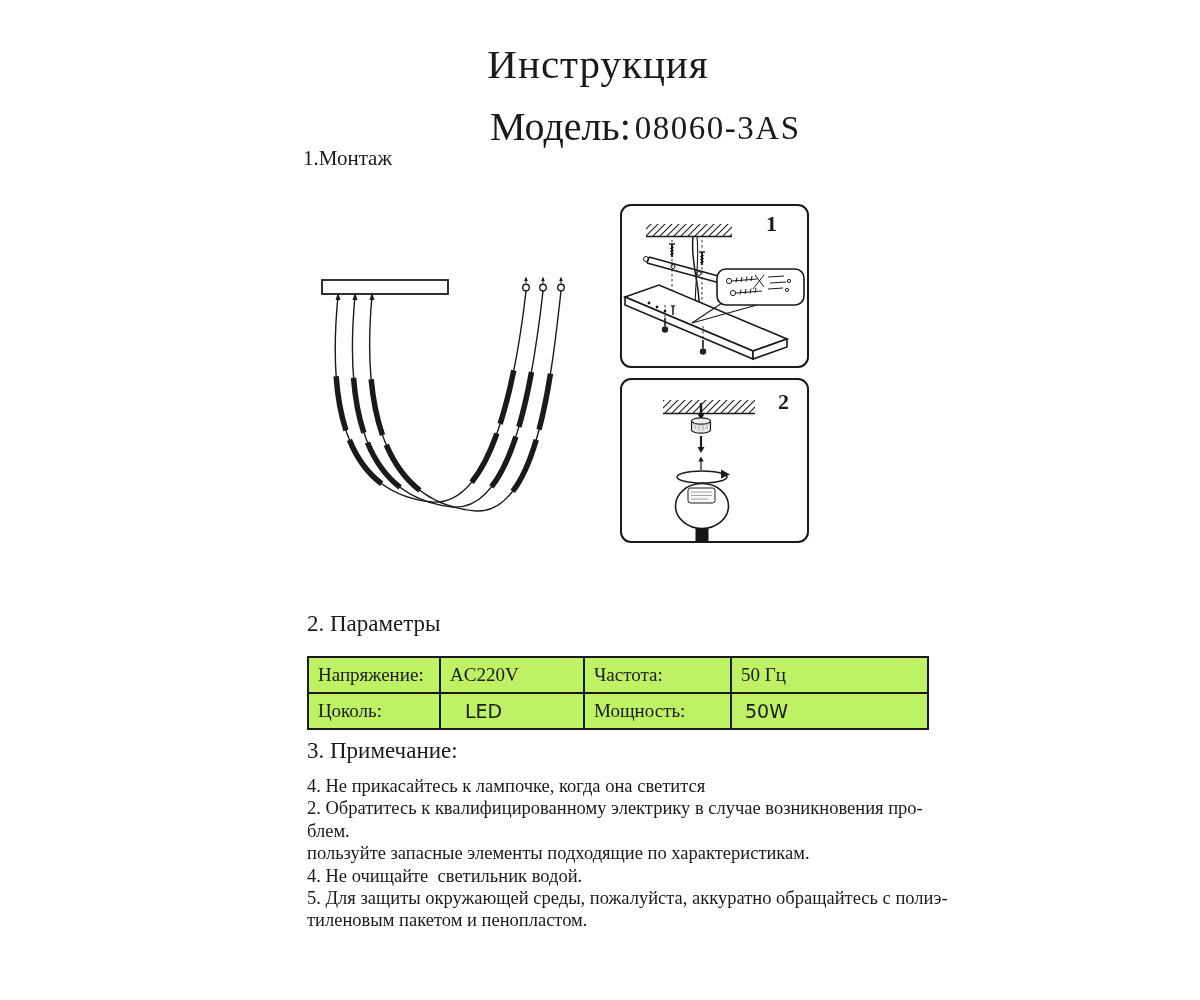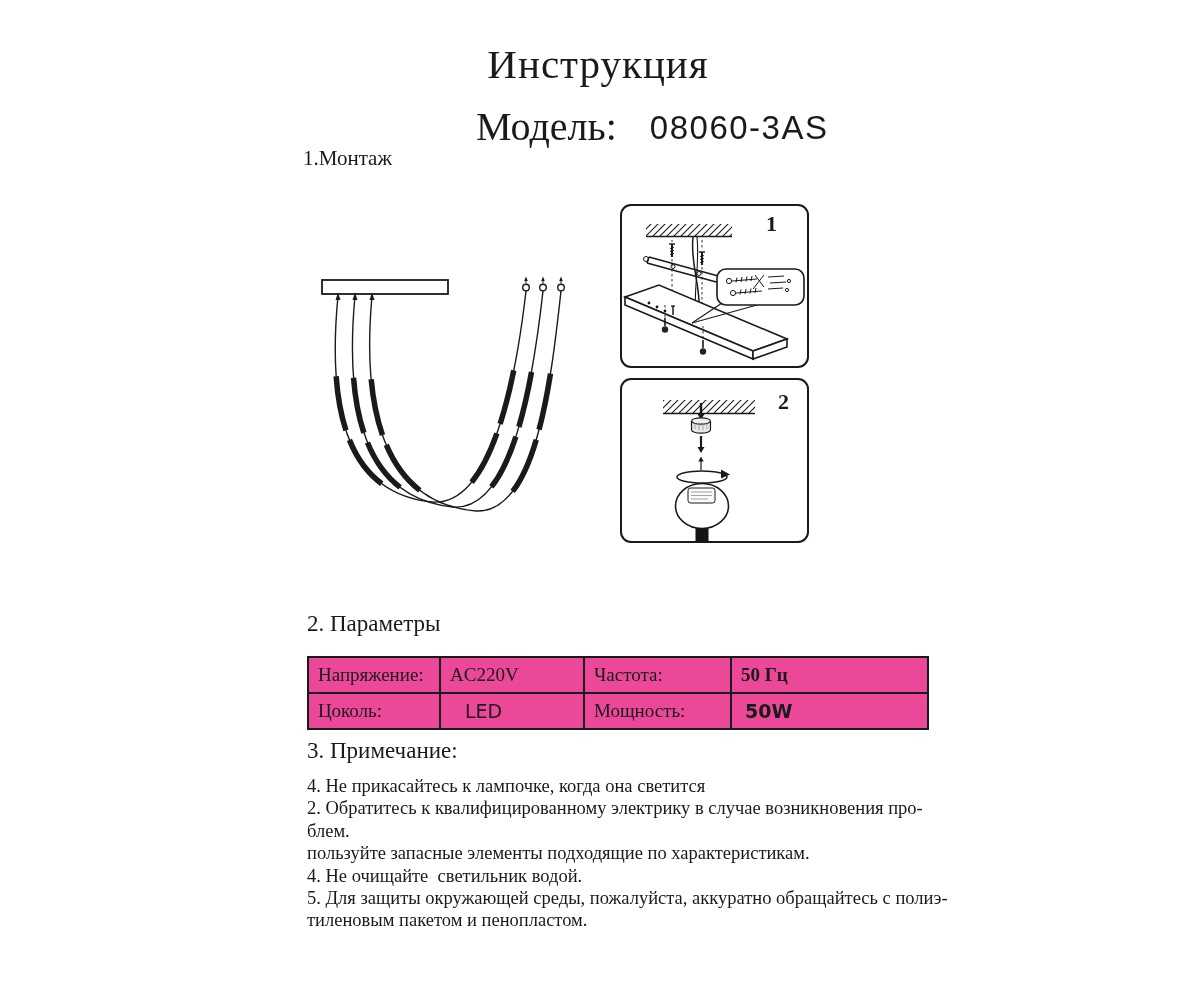--- a/index.html
+++ b/index.html
@@ -6,39 +6,39 @@
   body{
     width:1200px;height:1000px;background:#ffffff;position:relative;overflow:hidden;
     font-family:"Liberation Serif", serif;color:#1a1a1a;
     -webkit-font-smoothing:antialiased;
   }
   .abs{position:absolute;}
   .doc-title{
     left:598px;top:40px;transform:translateX(-50%);
     font-size:41px;letter-spacing:1px;white-space:nowrap;
   }
-  .model-line{left:476px;top:103px;white-space:nowrap;display:flex;align-items:baseline;justify-content:space-between;}
+  .model-line{left:490px;top:103px;white-space:nowrap;display:flex;align-items:baseline;justify-content:space-between;}
   .model-label{font-size:40px;}
   .model-value{
-    font-family:Liberation Sans, sans-serif;font-size:33px;margin-left:33px;
+    font-family:Liberation Serif, serif;font-size:33px;margin-left:4px;
     letter-spacing:1.5px;position:relative;top:-1px;
   }
   .sec-montage{left:303px;top:146px;font-size:21px;}
   .sec-params{left:307px;top:611px;font-size:23px;}
   .sec-notes{left:307px;top:738px;font-size:23px;}
 
   table.params{
     left:307px;top:656px;position:absolute;border-collapse:collapse;table-layout:fixed;
-    width:584px;background:#ec4899;
+    width:584px;background:#bef264;
   }
   table.params td{
     border:2px solid #1a1a1a;height:34px;padding:0 0 0 9px;
     font-size:19px;vertical-align:middle;overflow:hidden;white-space:nowrap;
   }
-  td.c1{width:121px;} td.c2{width:133px;} td.c3{width:136px;} td.c4{width:186px;font-weight:bold;}
+  td.c1{width:121px;} td.c2{width:133px;} td.c3{width:136px;} td.c4{width:186px;}
   .sans-val{font-family:"DejaVu Sans", sans-serif;font-size:18px;padding-left:24px !important;border-radius:16px;}
   .sans-val-sm{font-family:"DejaVu Sans", sans-serif;font-size:15px;padding-left:13px !important;margin-left:20px;}
 
   .notes{left:307px;top:775px;width:600px;}
   .note-line{font-size:18.5px;line-height:22.4px;white-space:pre;}
 
   svg text{font-family:"Liberation Serif", serif;}
   .figno{font-size:22px;font-weight:bold;}
 </style>
 </head>

